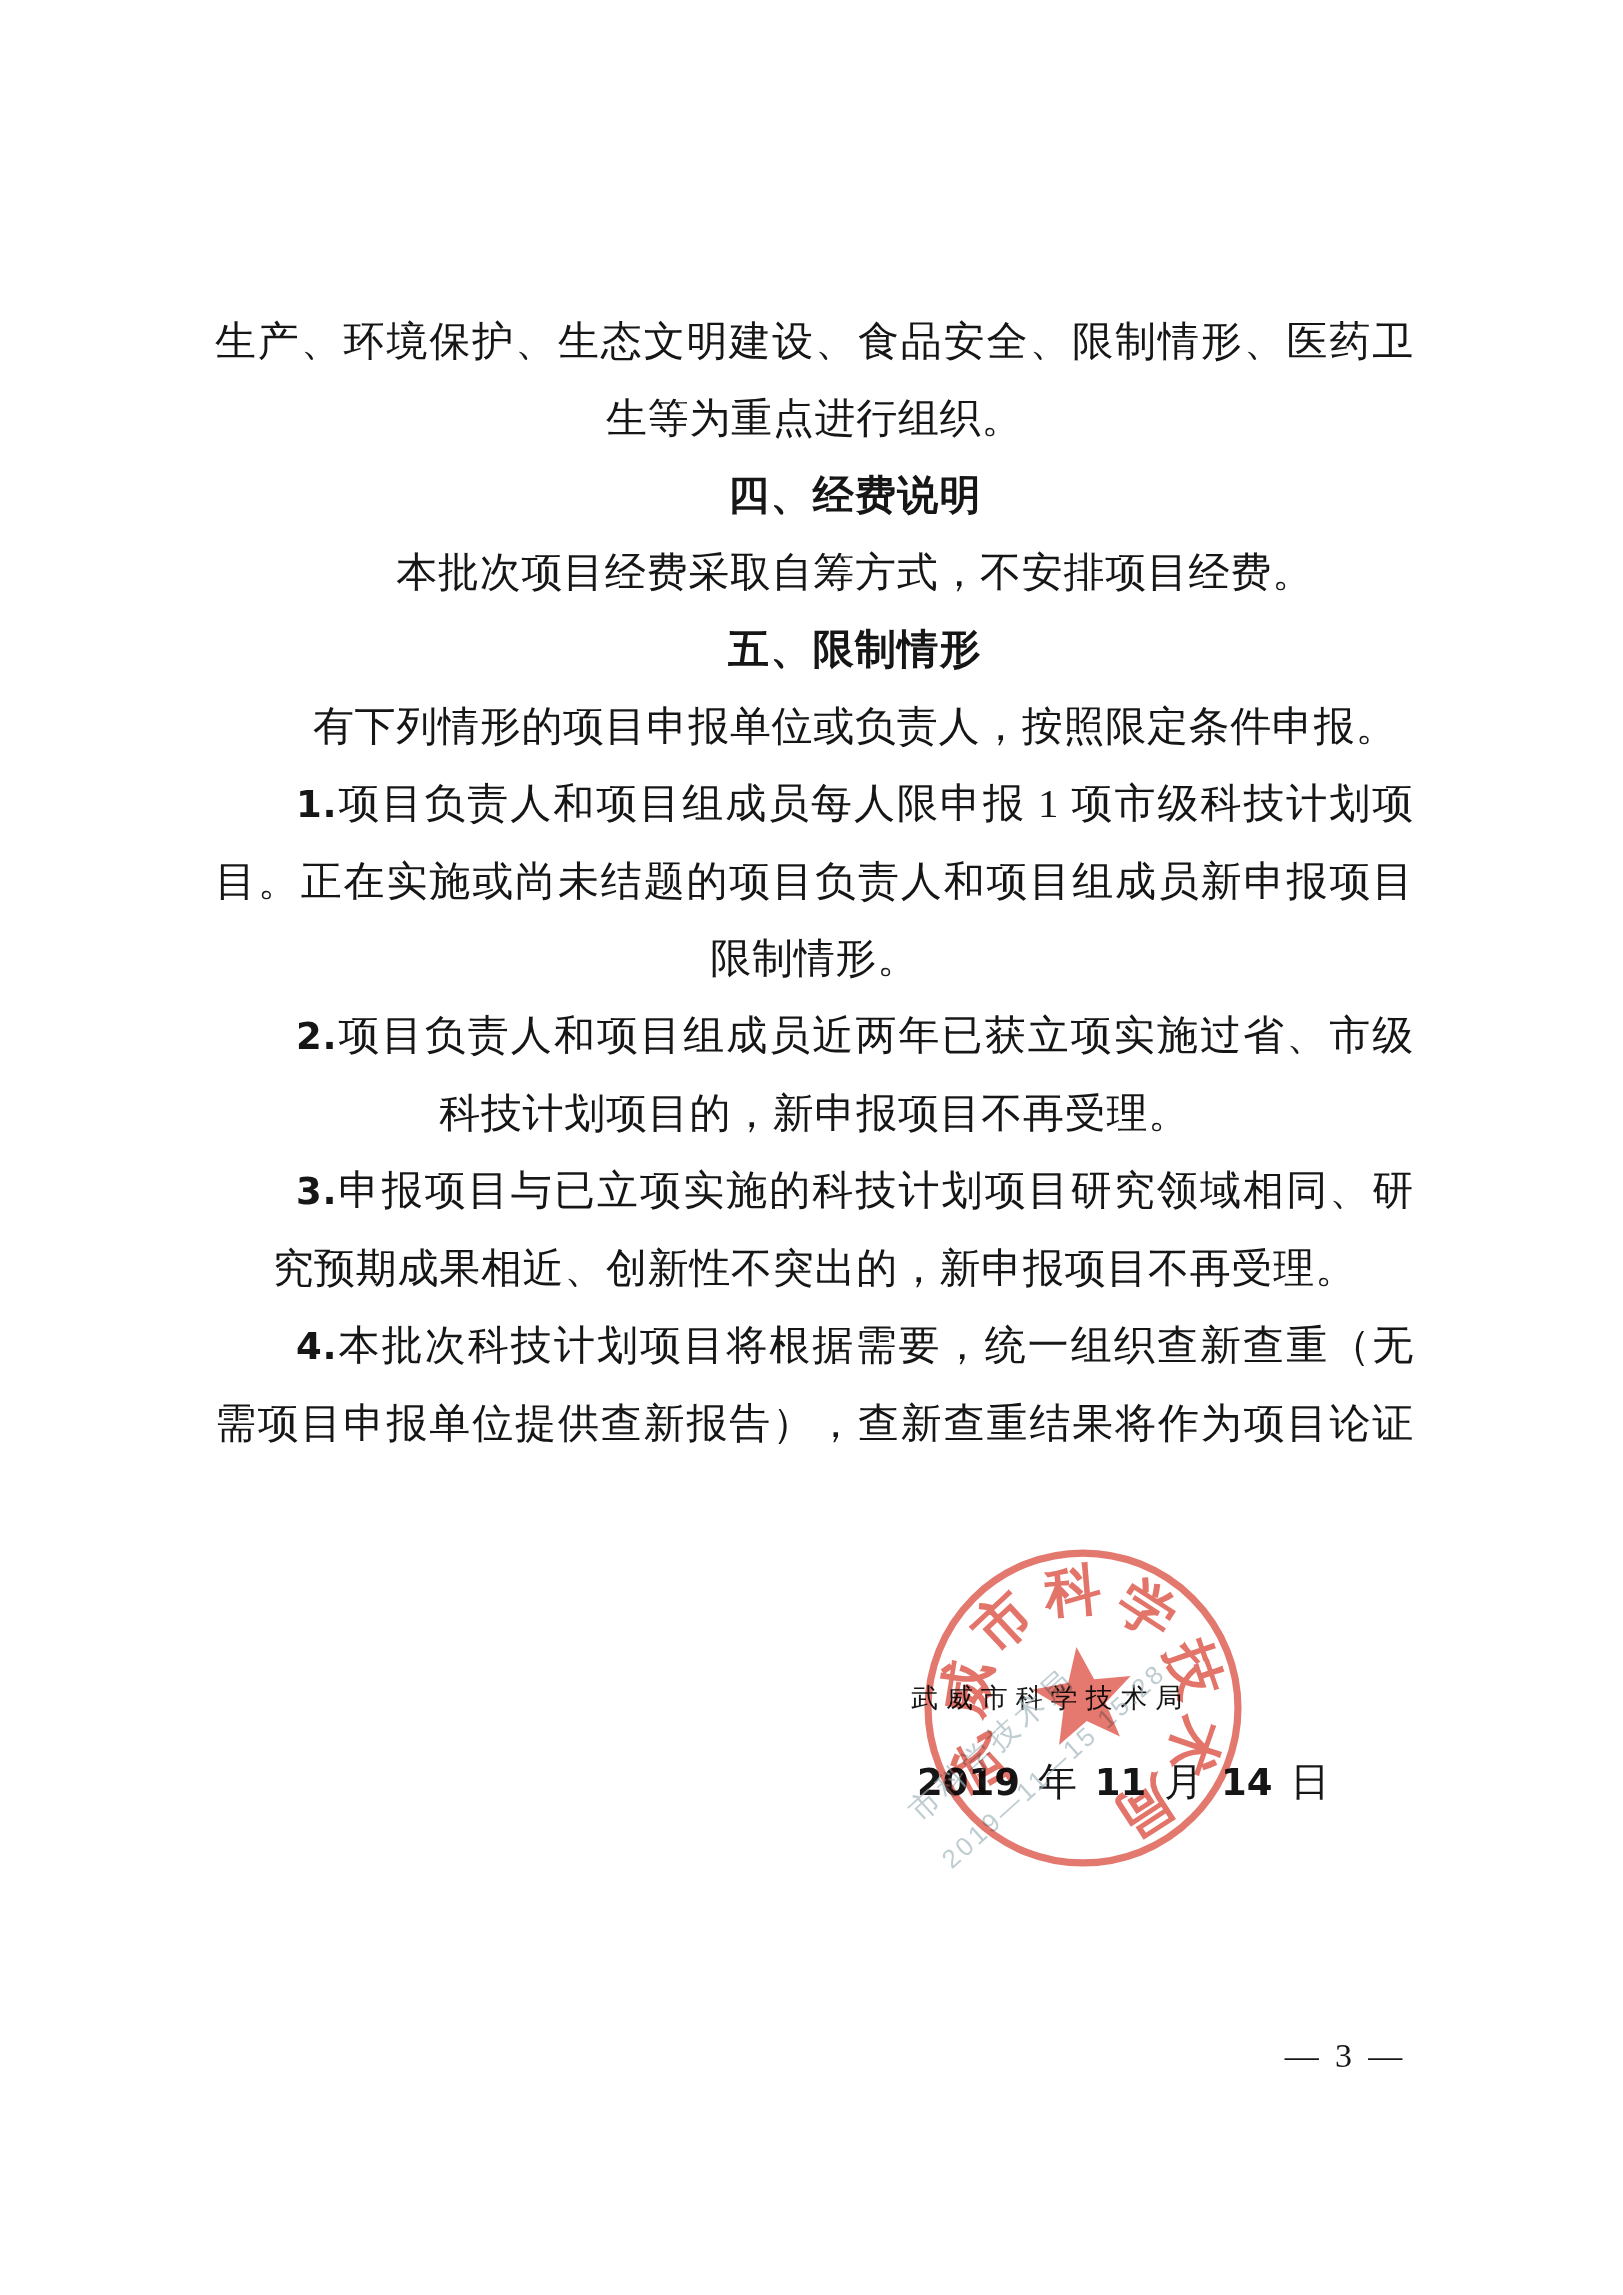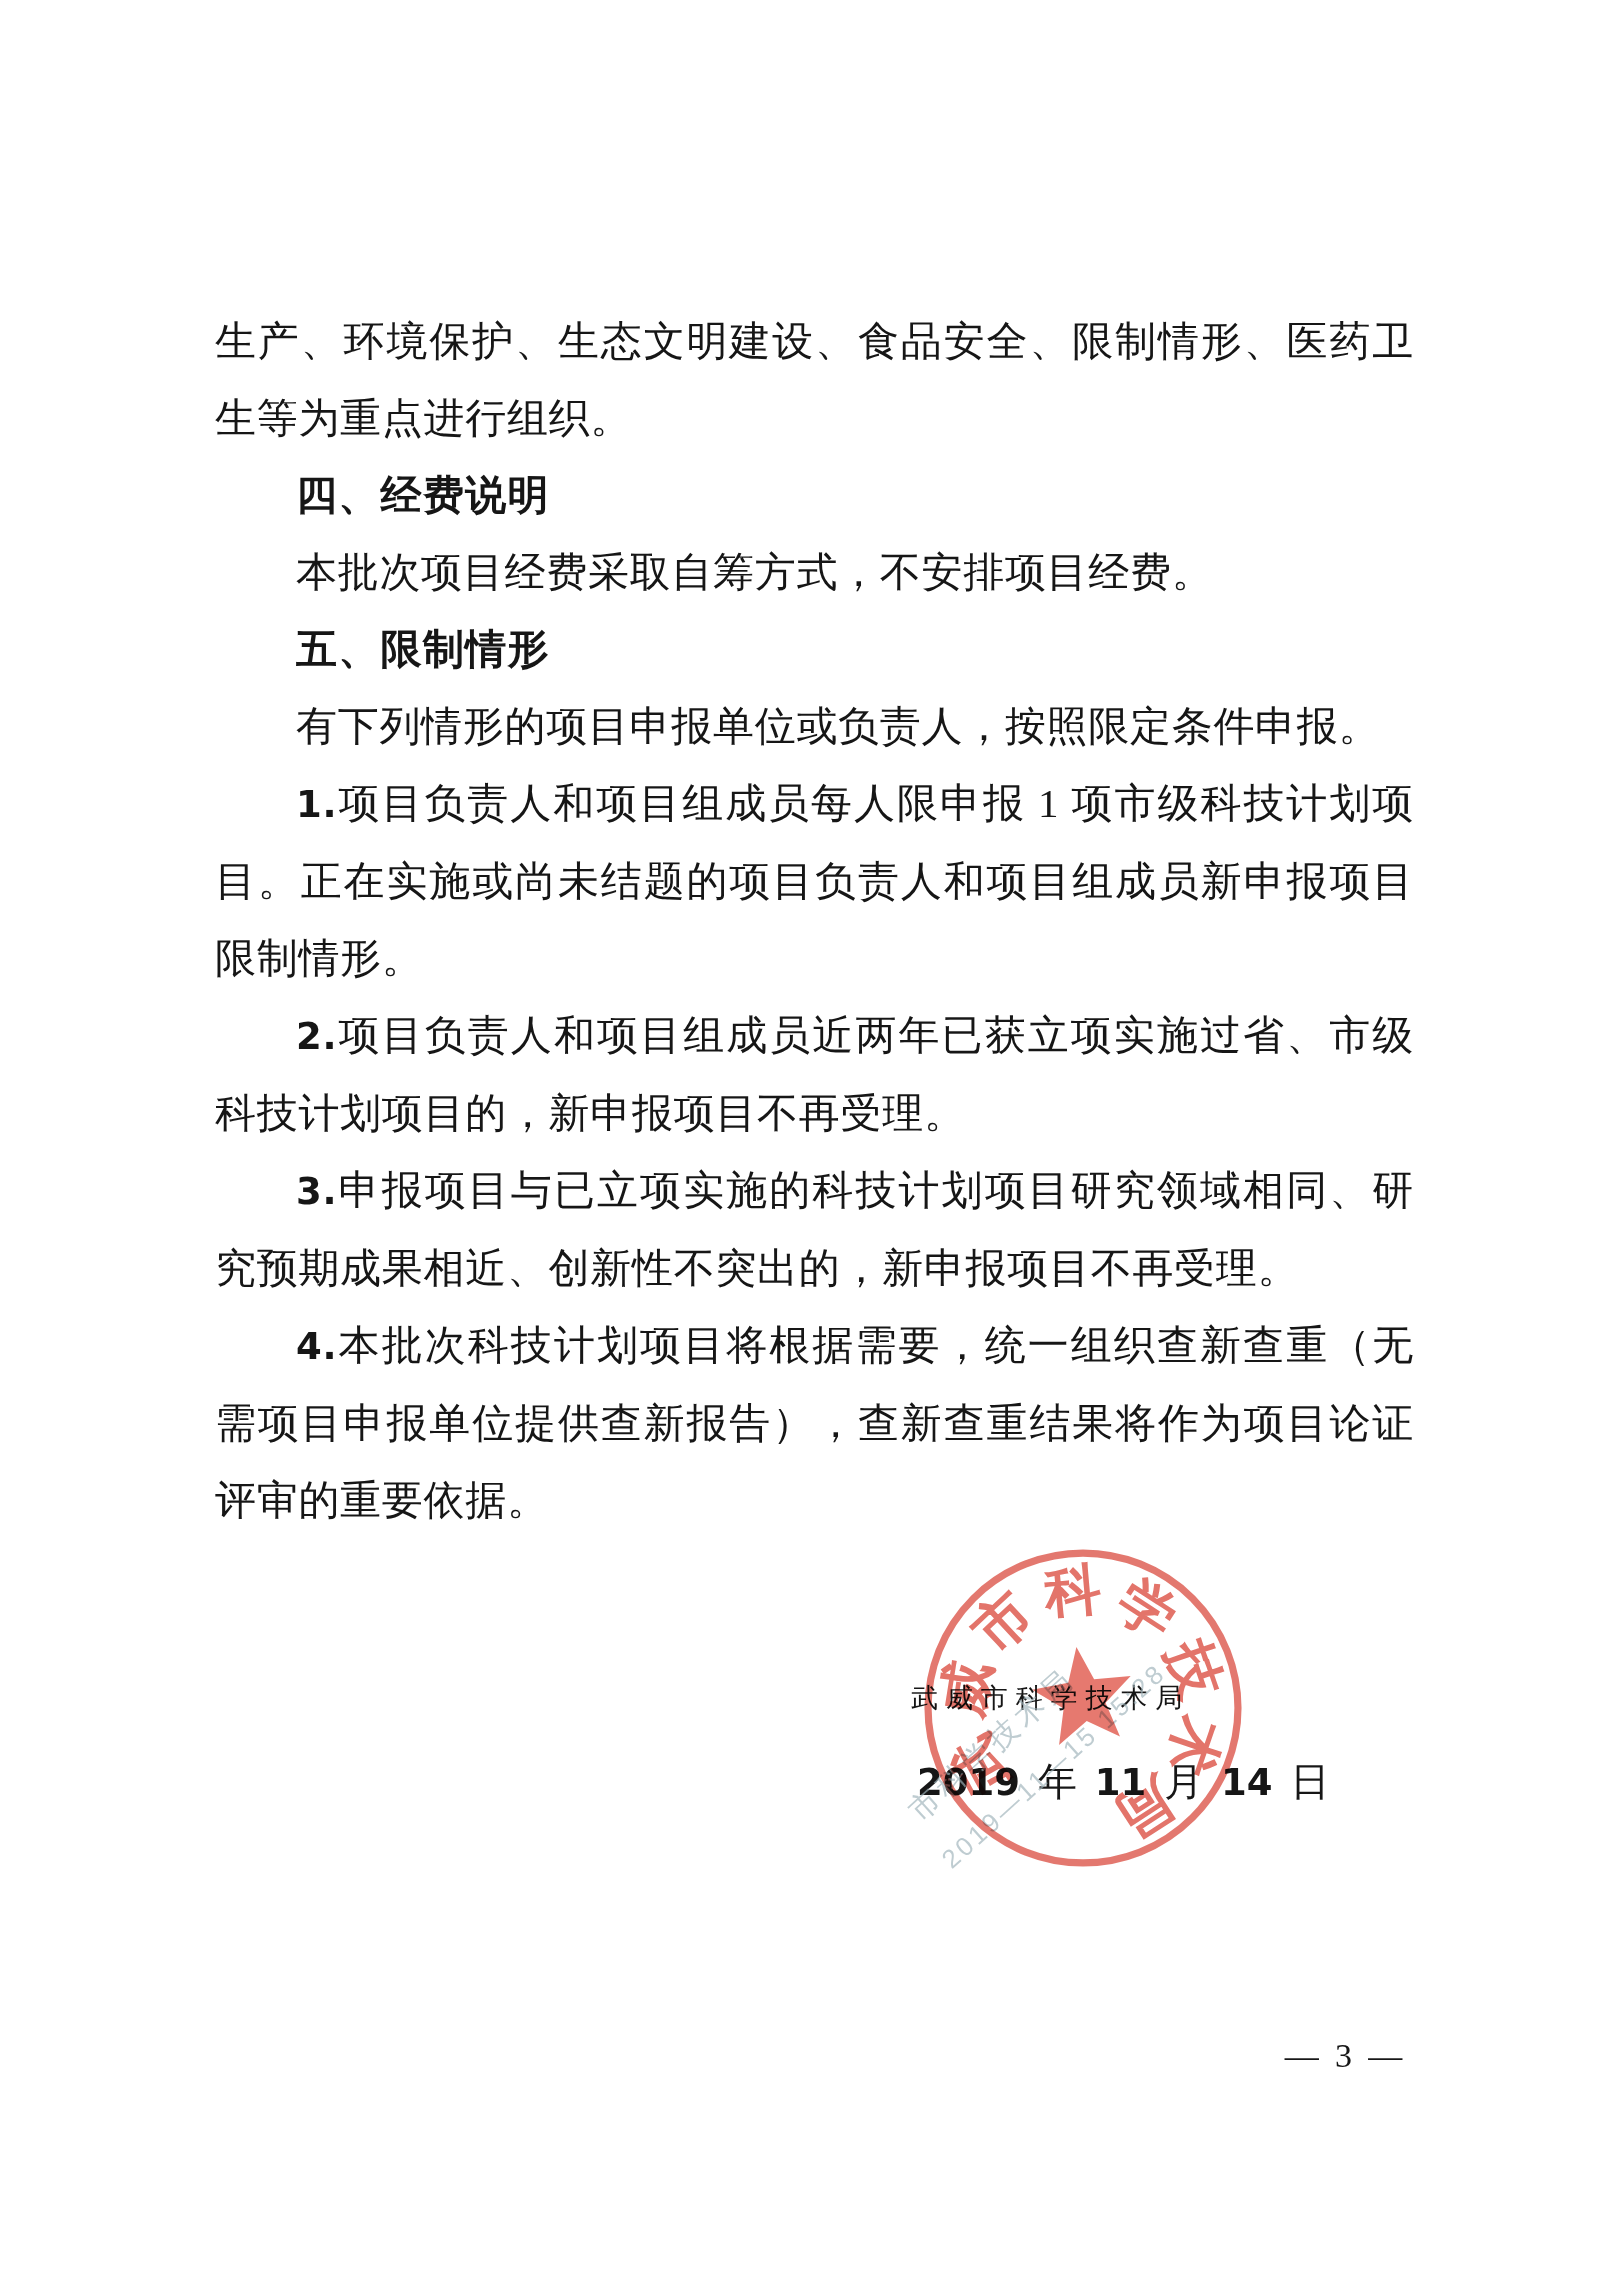--- a/index.html
+++ b/index.html
@@ -4,21 +4,21 @@
 <style>
   html,body{margin:0;padding:0}
   body{
     width:1623px;height:2295px;position:relative;background:#ffffff;
     font-family:"Liberation Serif","DejaVu Serif",serif;color:#161616;overflow:hidden;
   }
   .body-text{
     position:absolute;left:215px;top:303px;width:1199px;z-index:2;
     font-size:41px;line-height:77px;letter-spacing:0.7px;
   }
-  .line{display:block;text-align:left}
+  .line{display:block;text-align:center}
   .line.i{text-indent:81px}
   .line.j{text-align:justify;text-align-last:justify;text-justify:inter-character}
   .line.h{font-family:"DejaVu Sans","Liberation Sans",sans-serif;font-weight:700;letter-spacing:1.3px}
   .ord{font-family:"DejaVu Sans","Liberation Sans",sans-serif;font-weight:700;font-size:37px;font-style:normal}
   .signature{position:absolute;left:911px;top:1680px;z-index:3;font-size:27px;letter-spacing:7.9px;white-space:nowrap}
   .date{position:absolute;left:905px;top:1755px;z-index:3;font-size:39px;white-space:nowrap}
   .date .num{font-family:"DejaVu Sans","Liberation Sans",sans-serif;font-weight:700;font-size:37px;margin:0 12px}
   .date .lab{margin:0 5.9px}
   .page-num{position:absolute;left:1270px;top:2037px;width:151px;z-index:2;text-align:center;font-size:34px;letter-spacing:3.9px;white-space:nowrap}
   .seal{position:absolute;left:913px;top:1538px;width:340px;height:340px;z-index:5;mix-blend-mode:multiply;opacity:.92}
@@ -42,21 +42,20 @@
     <div class="line i">有下列情形的项目申报单位或负责人，按照限定条件申报。</div>
     <div class="line i j"><b class="ord">1.</b>项目负责人和项目组成员每人限申报 1 项市级科技计划项</div>
     <div class="line j">目。正在实施或尚未结题的项目负责人和项目组成员新申报项目</div>
     <div class="line">限制情形。</div>
     <div class="line i j"><b class="ord">2.</b>项目负责人和项目组成员近两年已获立项实施过省、市级</div>
     <div class="line">科技计划项目的，新申报项目不再受理。</div>
     <div class="line i j"><b class="ord">3.</b>申报项目与已立项实施的科技计划项目研究领域相同、研</div>
     <div class="line">究预期成果相近、创新性不突出的，新申报项目不再受理。</div>
     <div class="line i j"><b class="ord">4.</b>本批次科技计划项目将根据需要，统一组织查新查重（无</div>
     <div class="line j">需项目申报单位提供查新报告），查新查重结果将作为项目论证</div>
-    <div class="line">评审的重要依据。</div>
   </section>
 
 <div class="signature">武威市科学技术局</div>
 
 <div class="date"><span class="num">2019</span><span class="lab">年</span><span class="num">11</span><span class="lab">月</span><span class="num">14</span><span class="lab">日</span></div>
 
 <svg class="seal" id="seal-svg" viewBox="0 0 520 520">
   <circle class="seal-ring" cx="260" cy="260" r="237"></circle>
   <polygon class="seal-star" id="seal-star" points="249.9,166.8 277.0,216.0 332.9,210.9 294.5,251.9 316.6,303.5 265.7,279.7 223.4,316.6 230.4,260.9 182.2,232.1 237.4,221.5"></polygon>
 <text x="102.6" y="347.3" transform="rotate(-119 102.6 347.3)" class="seal-char">武</text>

